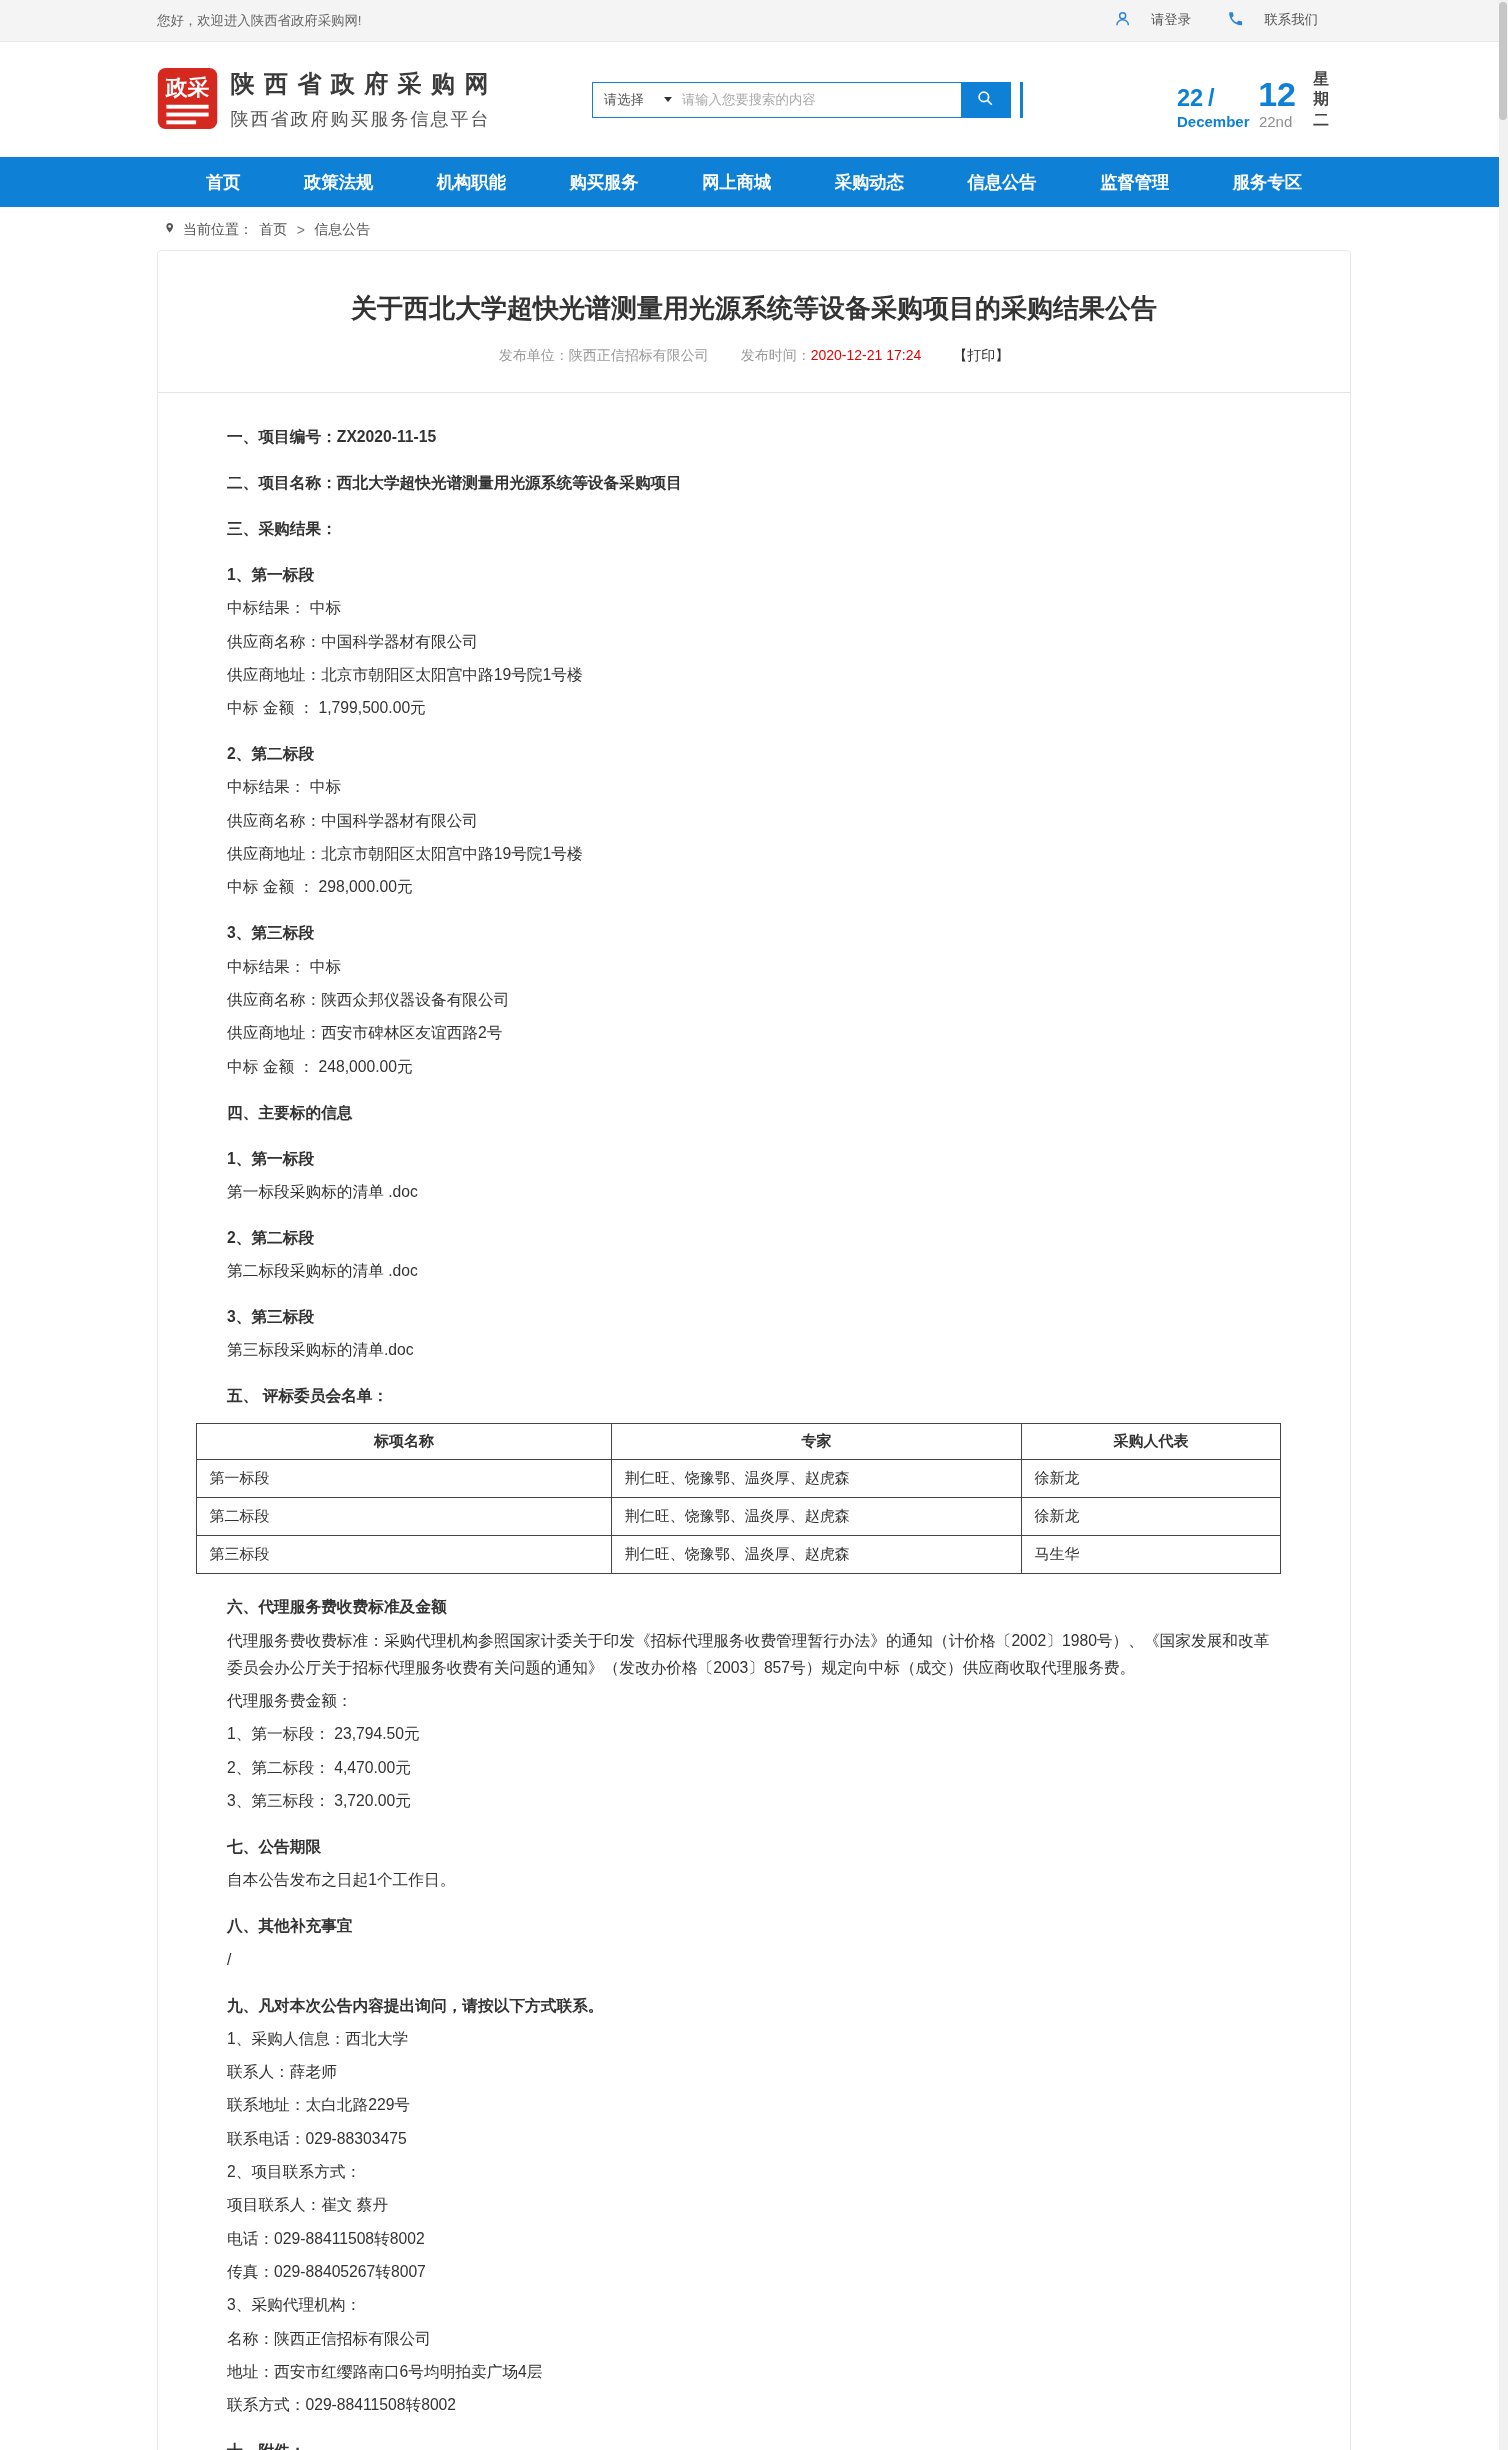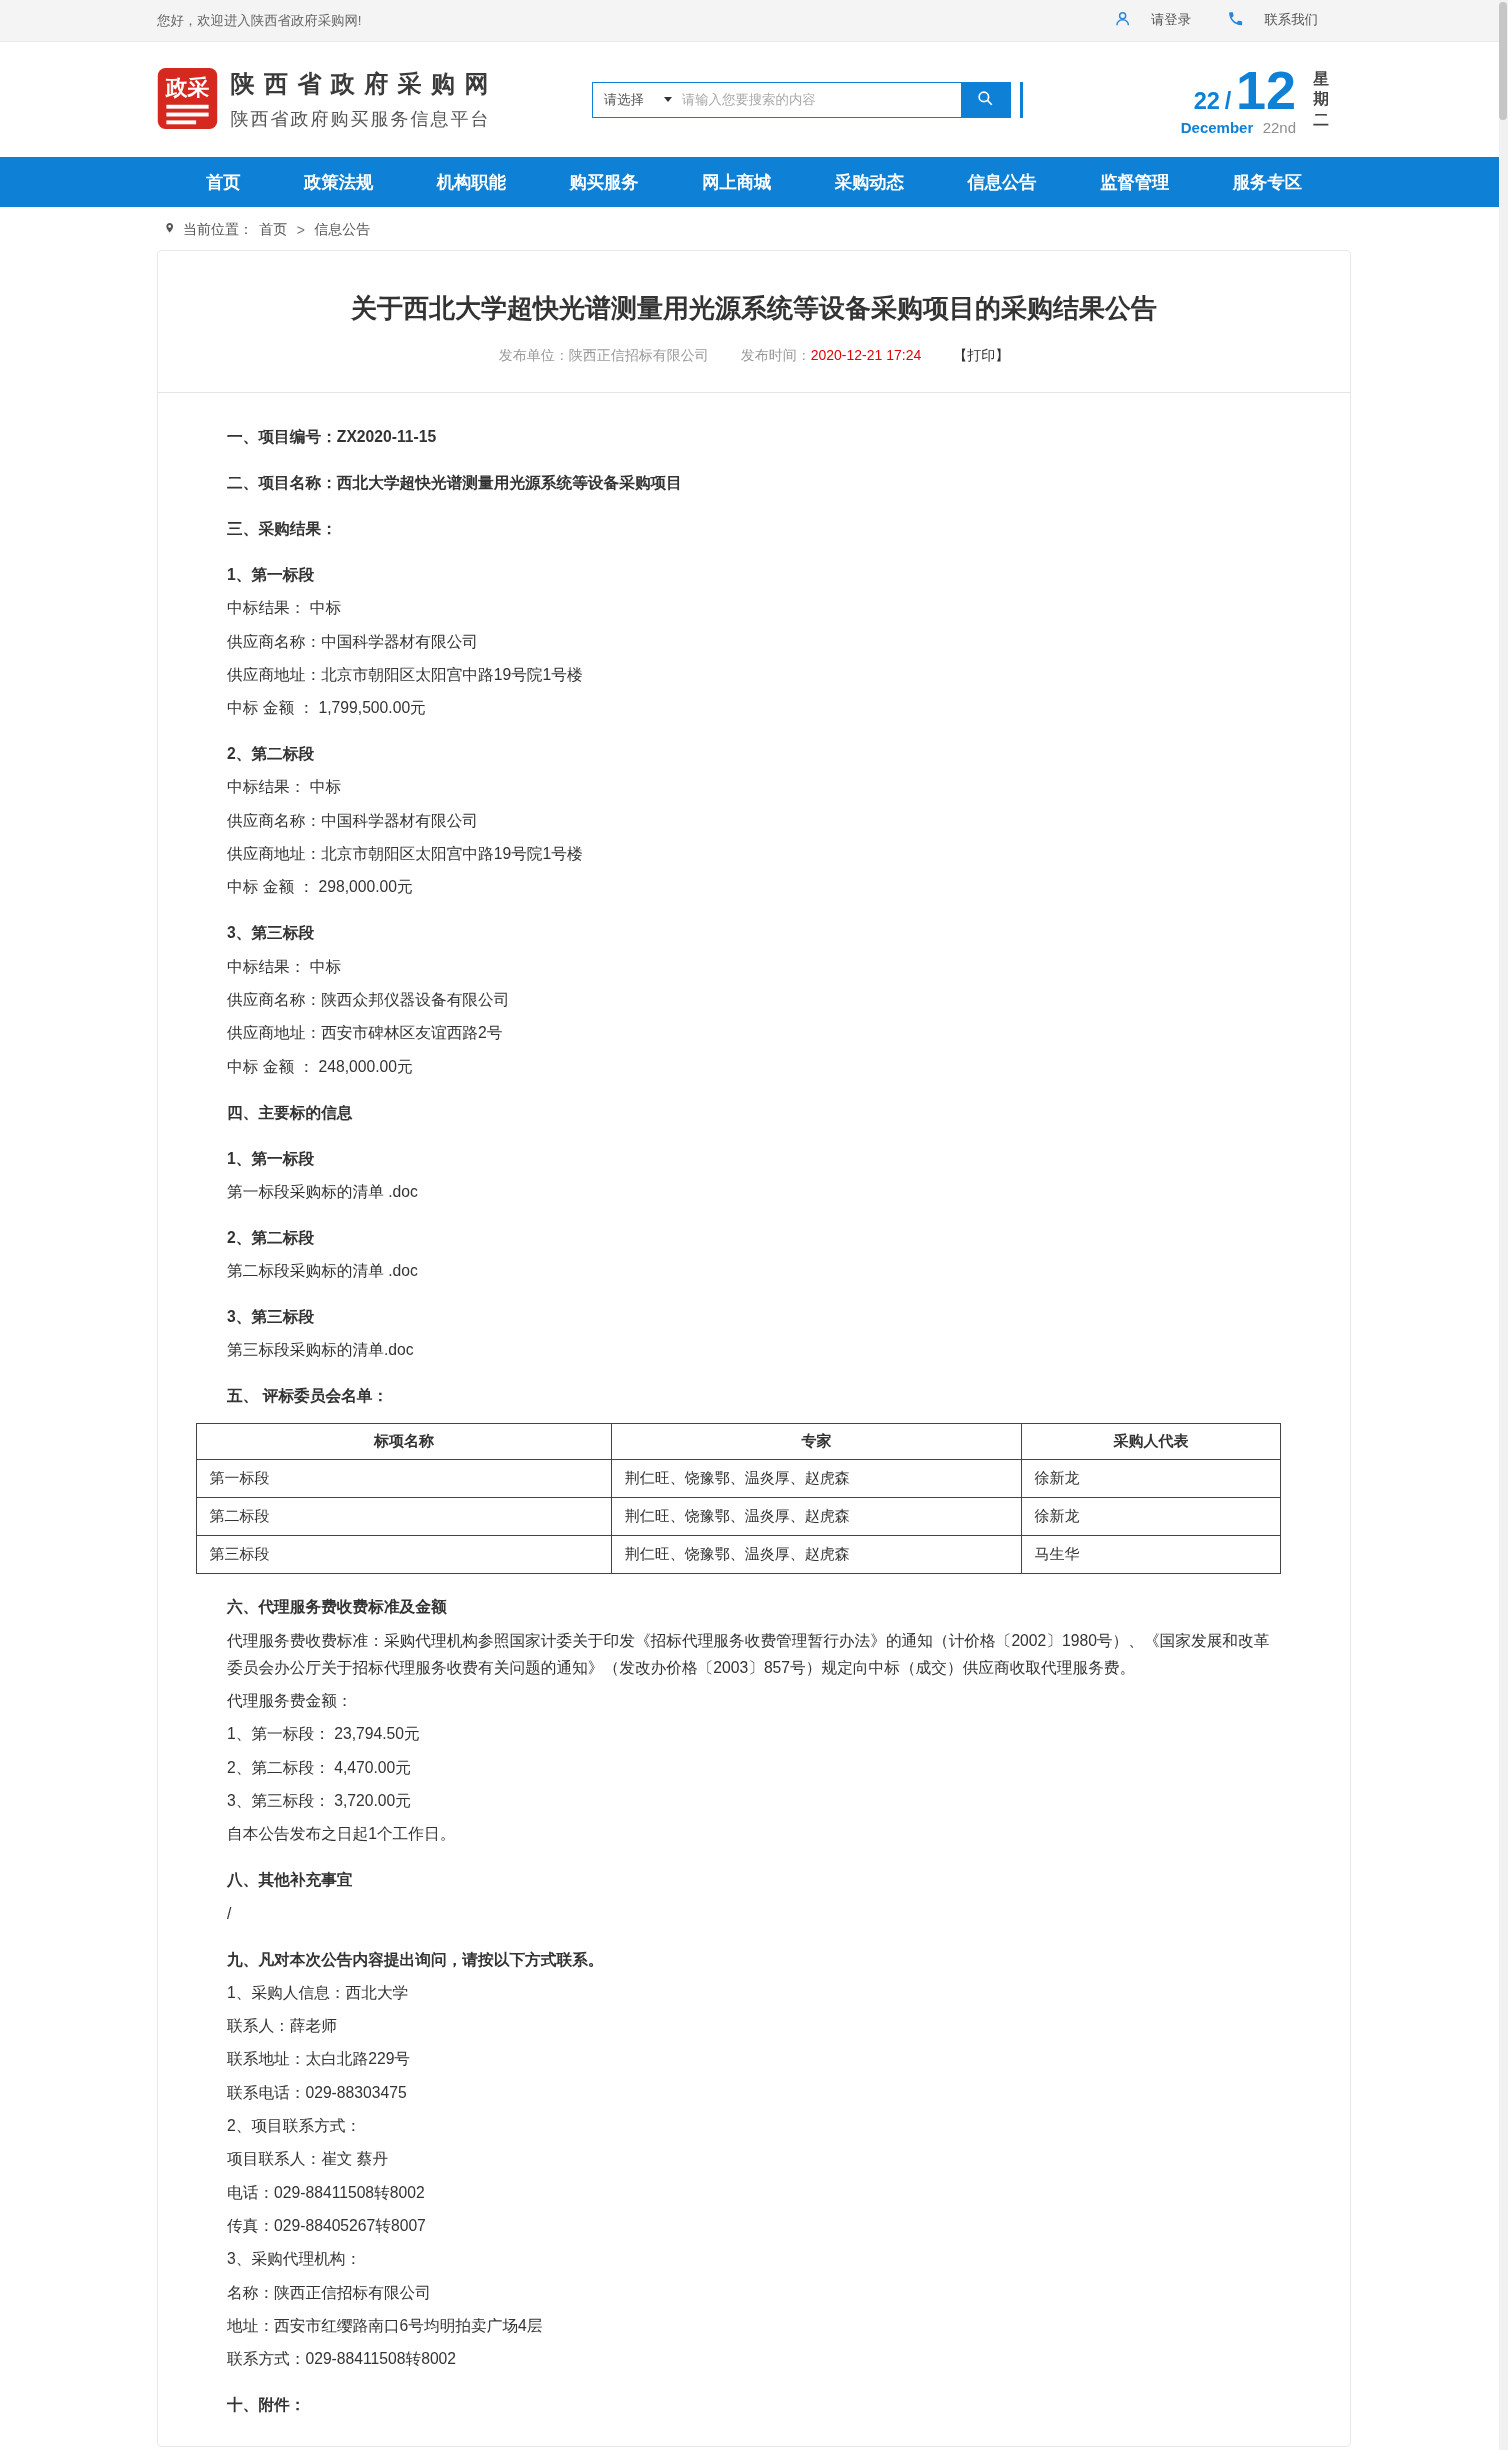--- a/index.html
+++ b/index.html
@@ -34,21 +34,21 @@
   .search-input { flex:1; border:none; outline:none; font-size:13.4px; color:#4d7c0f; font-family:inherit; }
   .search-input::placeholder { color:#a9a9a9; }
   .search-btn { width:49px; background:#0e81d6; border:none; display:flex; align-items:center; justify-content:center; cursor:pointer; }
   .search-divider { width:2.4px; height:36px; background:#0e81d6; margin-left:9.4px; }
 
   .date-block { margin-left:auto; display:flex; align-items:center; padding-right:22px; }
   .date-main { text-align:left; }
   .date-numbers { display:flex; align-items:baseline; justify-content:flex-end; }
   .date-day { font-size:23.6px; font-weight:bold; color:#0e81d6;margin-top:16px; }
   .date-slash { font-size:23.6px; font-weight:bold; color:#0e81d6; margin:0 4.7px; }
-  .date-month { font-size:54px; font-weight:bold; color:#0e81d6; line-height:1; }
+  .date-month { font-size:34px; font-weight:bold; color:#0e81d6; line-height:1;margin-left:39px; }
   .date-sub { margin-top:1.6px; display:flex; align-items:baseline; gap:9.4px; }
   .date-month-name { font-size:15px; font-weight:bold; color:#0e81d6; }
   .date-ordinal { font-size:15px; color:#8f8f8f; }
   .weekday-col { display:flex; flex-direction:column; margin-left:17.3px; }
   .weekday-col span { font-size:15.7px; font-weight:bold; color:#444; line-height:20.4px; text-align:center; }
 
   
   .nav { height:50px; background:#0e81d6; }
   .nav .container { height:100%; display:flex; align-items:center; justify-content:space-between; padding:0 49px; }
   .nav-item { color:#fff; font-size:17.3px; font-weight:bold; line-height:50px; text-decoration:none; cursor:pointer; white-space:nowrap; }
@@ -275,20 +275,21 @@
           </tbody>
         </table>
 
         <div>
           <p class="blk h">六、代理服务费收费标准及金额</p>
             <p class="blk p">代理服务费收费标准：采购代理机构参照国家计委关于印发《招标代理服务收费管理暂行办法》的通知（计价格〔2002〕1980号）、《国家发展和改革委员会办公厅关于招标代理服务收费有关问题的通知》（发改办价格〔2003〕857号）规定向中标（成交）供应商收取代理服务费。</p>
             <p class="blk p">代理服务费金额：</p>
             <p class="blk p">1、第一标段：  23,794.50元</p>
             <p class="blk p">2、第二标段：  4,470.00元</p>
             <p class="blk p">3、第三标段：  3,720.00元</p>
+            <p class="blk h">七、公告期限</p>
             <p class="blk p">自本公告发布之日起1个工作日。</p>
             <p class="blk h">八、其他补充事宜</p>
             <p class="blk p">/</p>
             <p class="blk h">九、凡对本次公告内容提出询问，请按以下方式联系。</p>
             <p class="blk p">1、采购人信息：西北大学</p>
             <p class="blk p">联系人：薛老师</p>
             <p class="blk p">联系地址：太白北路229号</p>
             <p class="blk p">联系电话：029-88303475</p>
             <p class="blk p">2、项目联系方式：</p>
             <p class="blk p">项目联系人：崔文 蔡丹</p>

